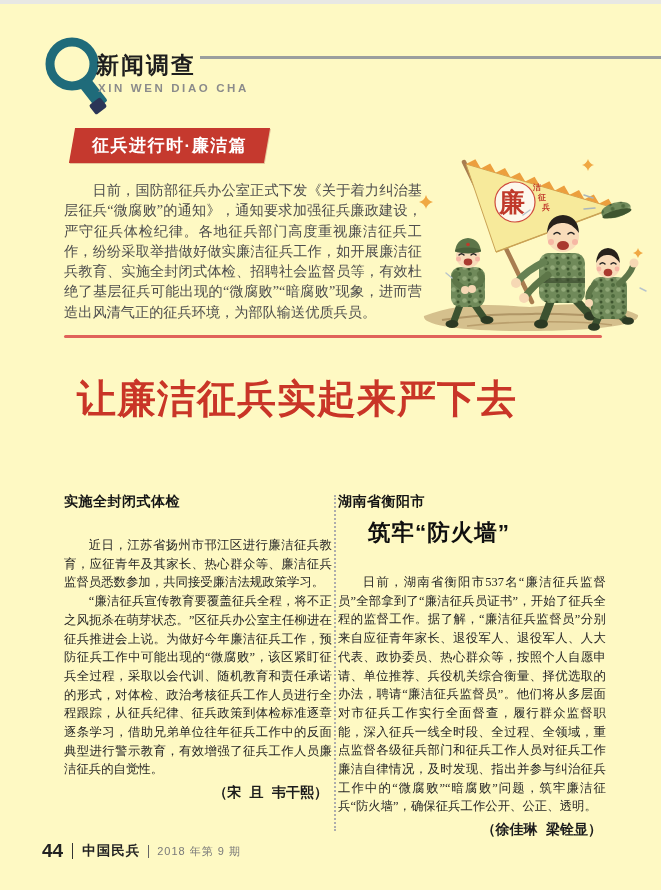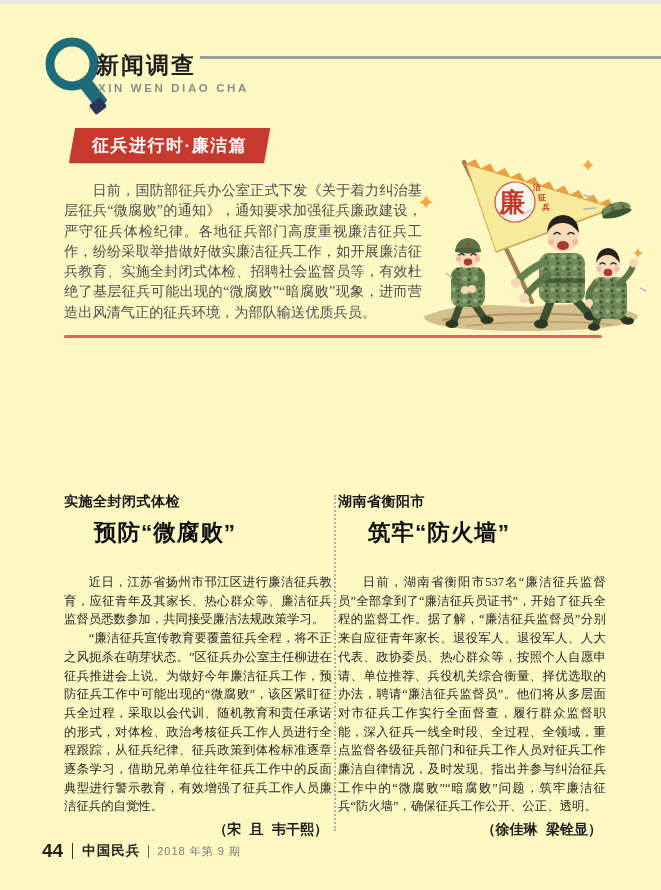--- a/index.html
+++ b/index.html
@@ -161,25 +161,25 @@
       <g transform="rotate(-15 204 60)">
         <ellipse cx="204" cy="60" rx="15" ry="7.5" fill="url(#camo)"></ellipse>
         <ellipse cx="204" cy="63.5" rx="15" ry="3.5" fill="#3e552f"></ellipse>
       </g>
       <path d="M181,48 l-9,-3 M183,58 l-11,1" stroke="#aab6bb" stroke-width="1.5" fill="none" stroke-linecap="round"></path>
       <path d="M118,60 l-7,5 M40,128 l-6,-5 M228,138 l6,3" stroke="#b8c4cc" stroke-width="1.4" fill="none" stroke-linecap="round"></path>
     </svg>
   </div>
 
   <div class="red-rule"></div>
+  <h1 class="headline">让廉洁征兵实起来严下去</h1>
 
   <section class="cols">
     <article class="col">
       <div class="region">实施全封闭式体检</div>
-      <h2 class="atitle">预防“微腐败”</h2>
       <p class="first">近日，江苏省扬州市邗江区进行廉洁征兵教育，应征青年及其家长、热心群众等、廉洁征兵监督员悉数参加，共同接受廉洁法规政策学习。</p>
       <p>“廉洁征兵宣传教育要覆盖征兵全程，将不正之风扼杀在萌芽状态。”区征兵办公室主任柳进在征兵推进会上说。为做好今年廉洁征兵工作，预防征兵工作中可能出现的“微腐败”，该区紧盯征兵全过程，采取以会代训、随机教育和责任承诺的形式，对体检、政治考核征兵工作人员进行全程跟踪，从征兵纪律、征兵政策到体检标准逐章逐条学习，借助兄弟单位往年征兵工作中的反面典型进行警示教育，有效增强了征兵工作人员廉洁征兵的自觉性。</p>
       <div class="byline">（宋 且  韦干熙）</div>
     </article>
 
     <div class="col-divider"></div>
 
     <article class="col">
       <div class="region">湖南省衡阳市</div>
       <h2 class="atitle">筑牢“防火墙”</h2>

